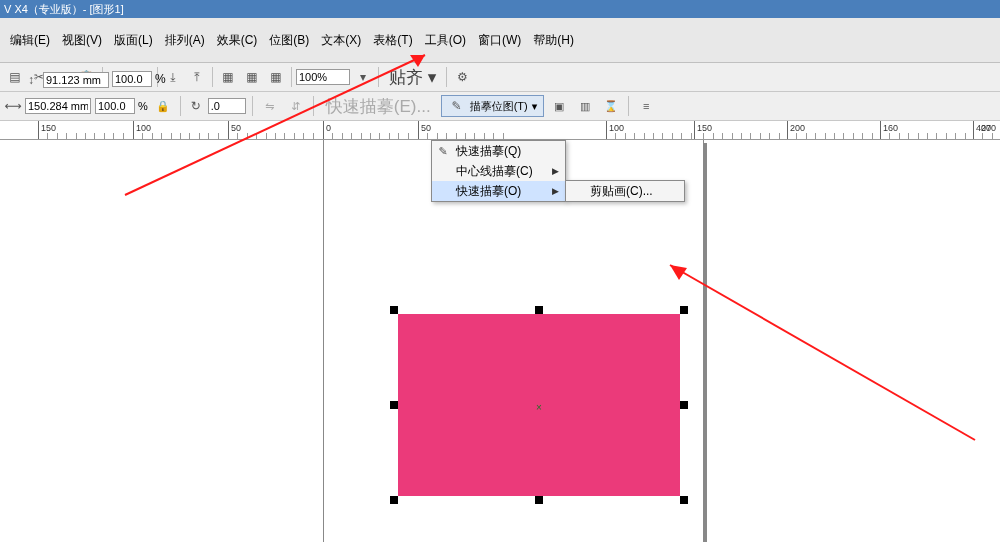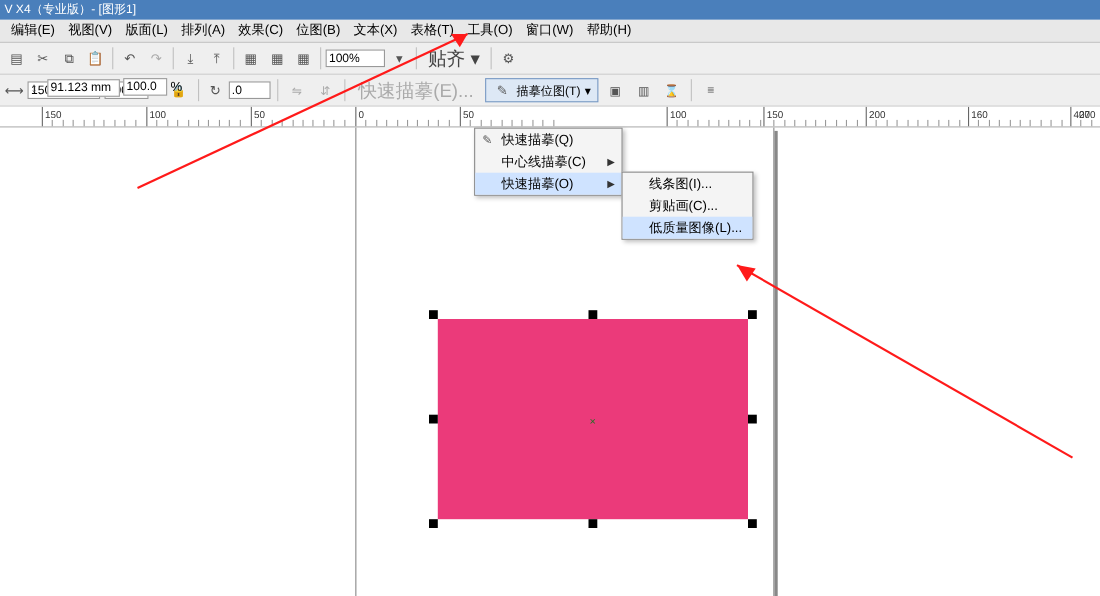--- a/index.html
+++ b/index.html
@@ -1,17 +1,17 @@
 <!DOCTYPE html>
 <html><head>
 <meta charset="utf-8">
 <style>
 html,body{margin:0;padding:0;font-family:"Microsoft YaHei","SimSun",sans-serif;font-size:12px;color:#000;background:#fff;overflow:hidden;width:1000px;height:542px}
 .titlebar{background:#4a7fbb;color:#fff;height:18px;line-height:18px;padding-left:4px;font-size:11px}
-.menubar{background:#e8e8e8;height:20px;display:flex;align-items:flex-end;padding:0 4px;border-bottom:1px solid #c0c0c0}
+.menubar{background:#e8e8e8;height:20px;display:flex;align-items:center;padding:12px 4px;border-bottom:1px solid #c0c0c0}
 .menubar .mi{padding:2px 6px;cursor:default}
 .toolbar1{background:#efefef;height:28px;display:flex;align-items:center;border-bottom:1px solid #c8c8c8;padding:0 4px;gap:2px}
 .toolbar2{background:#efefef;height:28px;display:flex;align-items:center;border-bottom:1px solid #c8c8c8;padding:0 4px;gap:4px;font-size:11px}
 .tbtn{width:22px;height:22px;display:flex;align-items:center;justify-content:center;color:#555}
 .sep{width:1px;height:20px;background:#c0c0c0;margin:0 2px}
 .zoom{border:1px solid #999;background:#fff;font-size:11px;padding:1px 2px;width:48px}
 .dimbox{display:flex;align-items:center;gap:3px}
 .dimbox input{width:60px;border:1px solid #999;font-size:11px;padding:1px 2px;background:#fff}
 .pct input{width:34px}
 .rot input{width:32px}
@@ -274,27 +274,21 @@
       <span class="arr">▶</span>
     </div>
     <div class="row hl">
       <span>快速描摹(O)</span>
       <span class="arr">▶</span>
     </div>
   </div>
 
   <div class="dropdown dd2">
     <div class="row">
-        <span>线条图(I)...</span>
-      </div>
-    <div class="row">
         <span>剪贴画(C)...</span>
-      </div>
-    <div class="row hl">
-        <span>低质量图像(L)...</span>
       </div>
   </div>
 
   <svg class="arrow" style="left:115px;top:-95px" width="330" height="160">
     <line x1="10" y1="150" x2="310" y2="10"></line>
     <polygon points="310,10 295,10 303,22"></polygon>
   </svg>
   <svg class="arrow" style="left:655px;top:110px" width="330" height="200">
     <line x1="320" y1="190" x2="15" y2="15"></line>
     <polygon points="15,15 32,18 24,30"></polygon>

